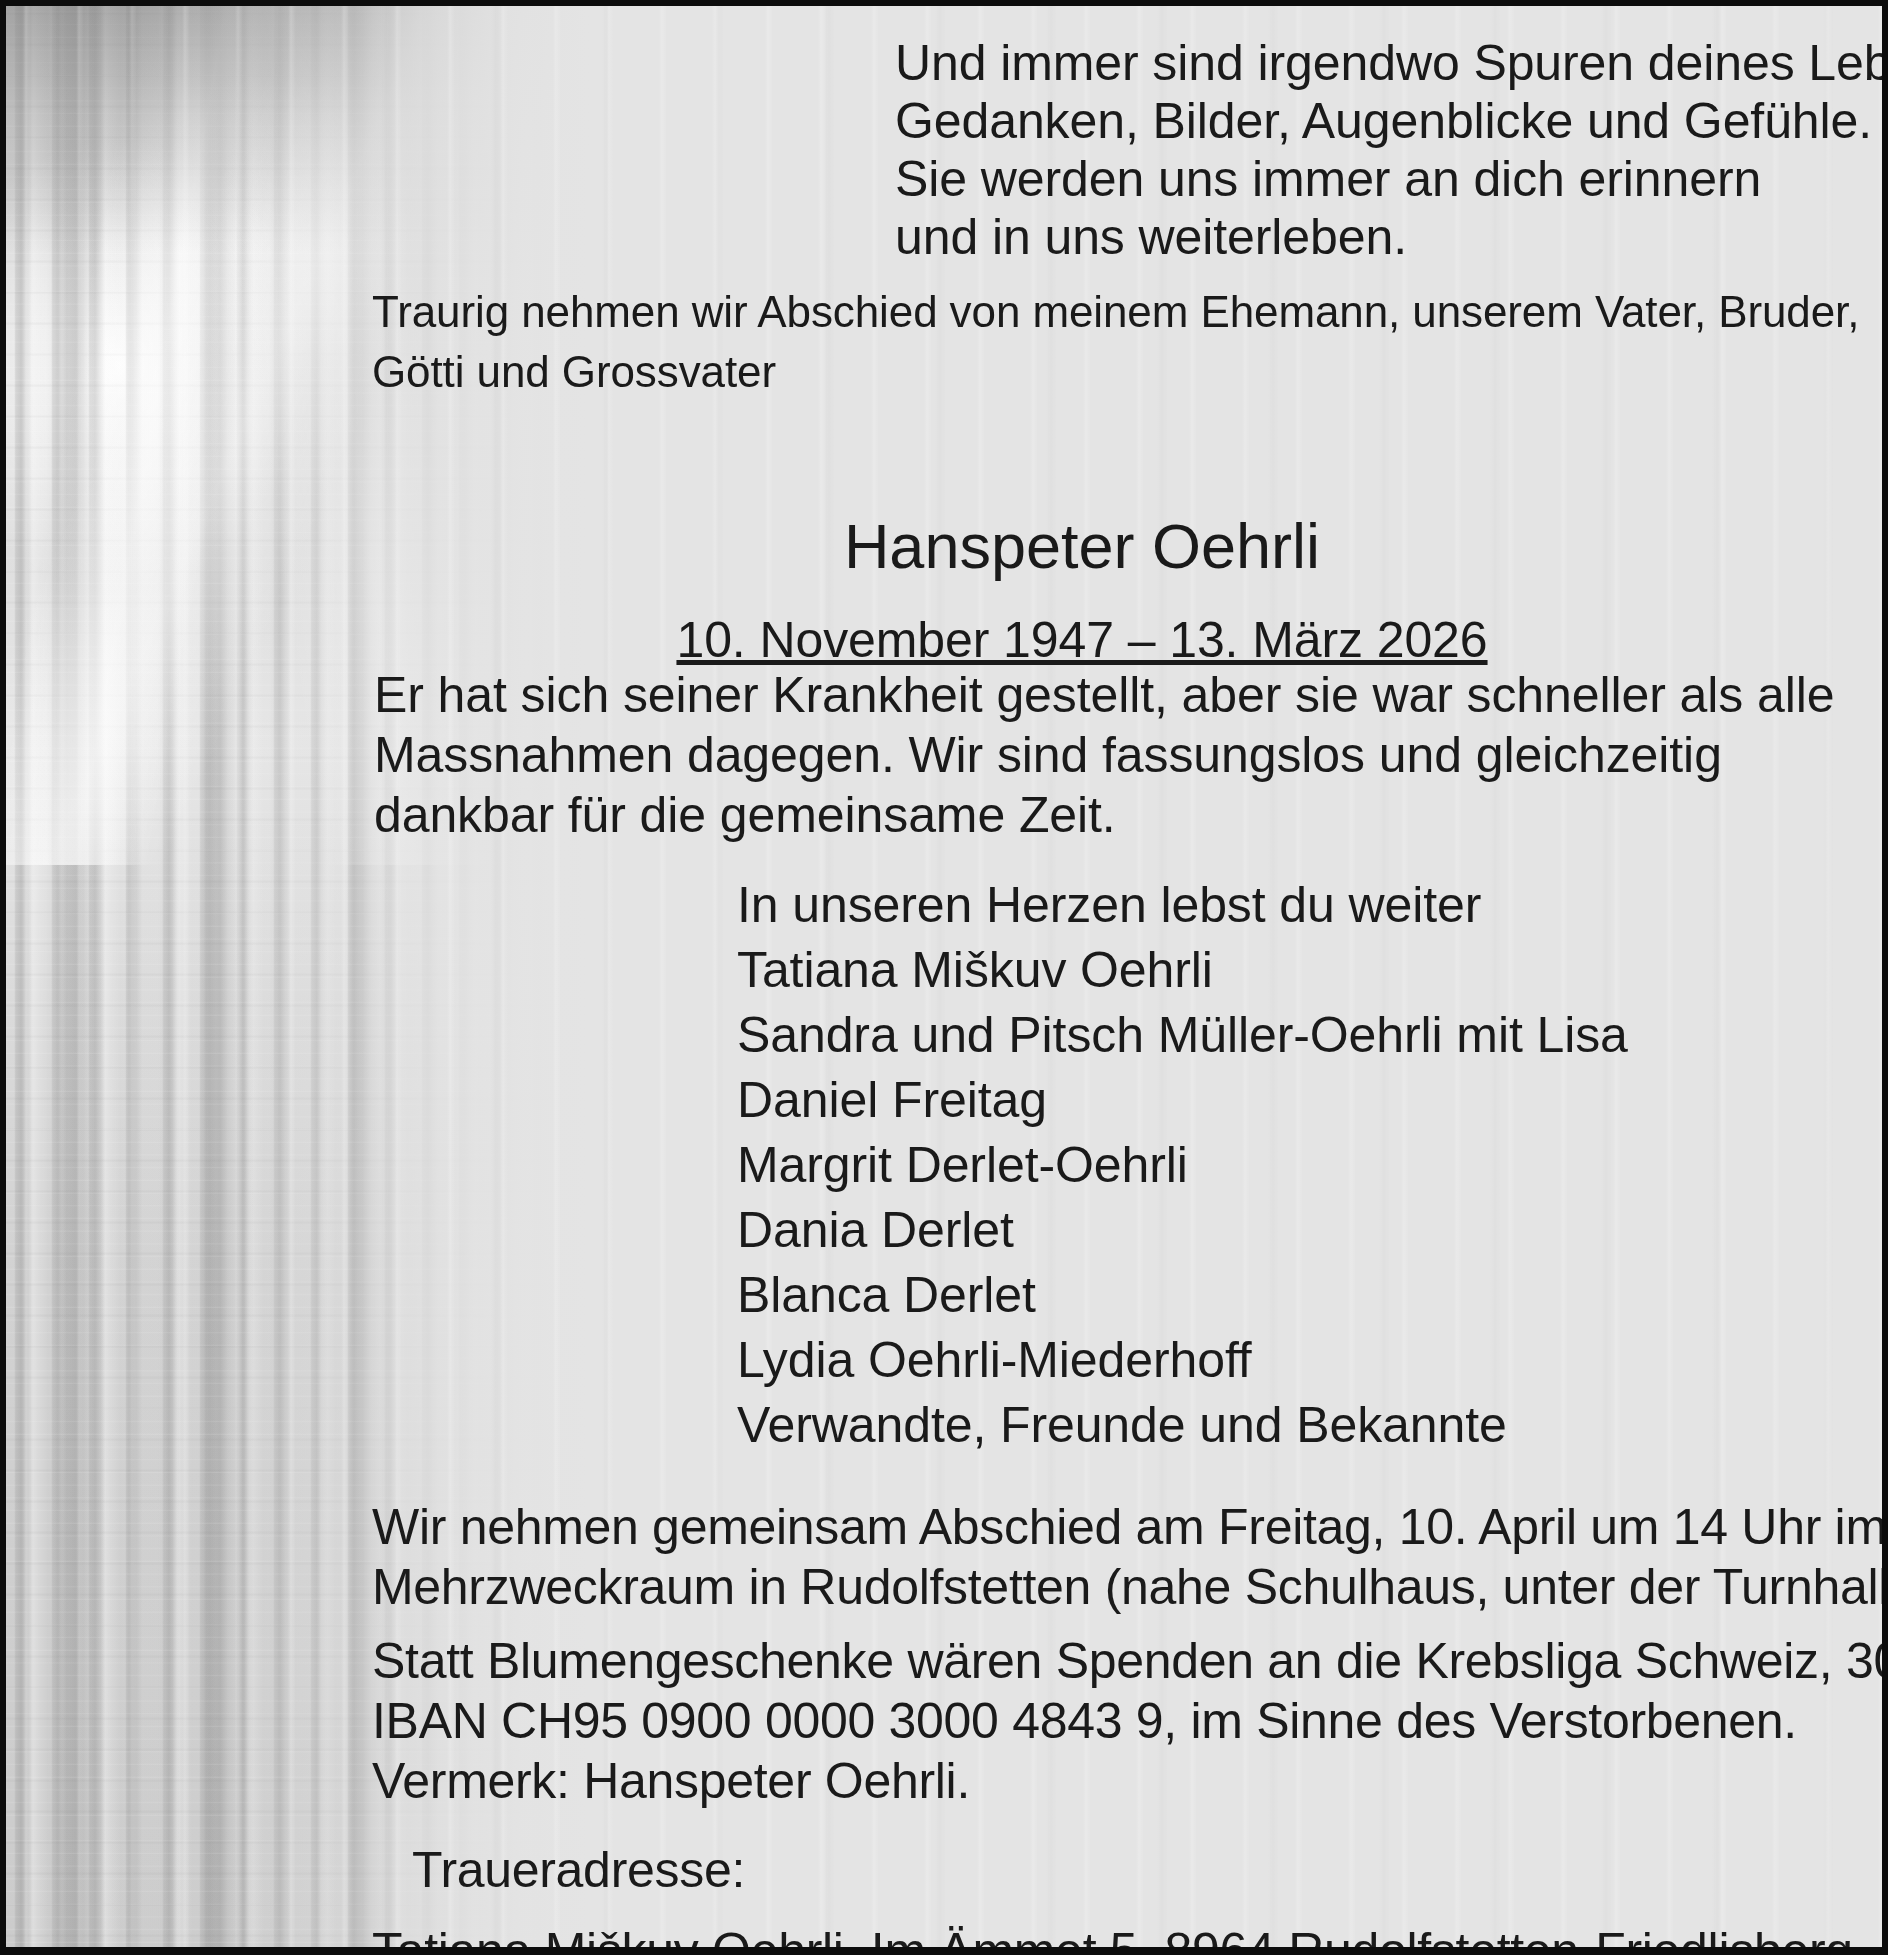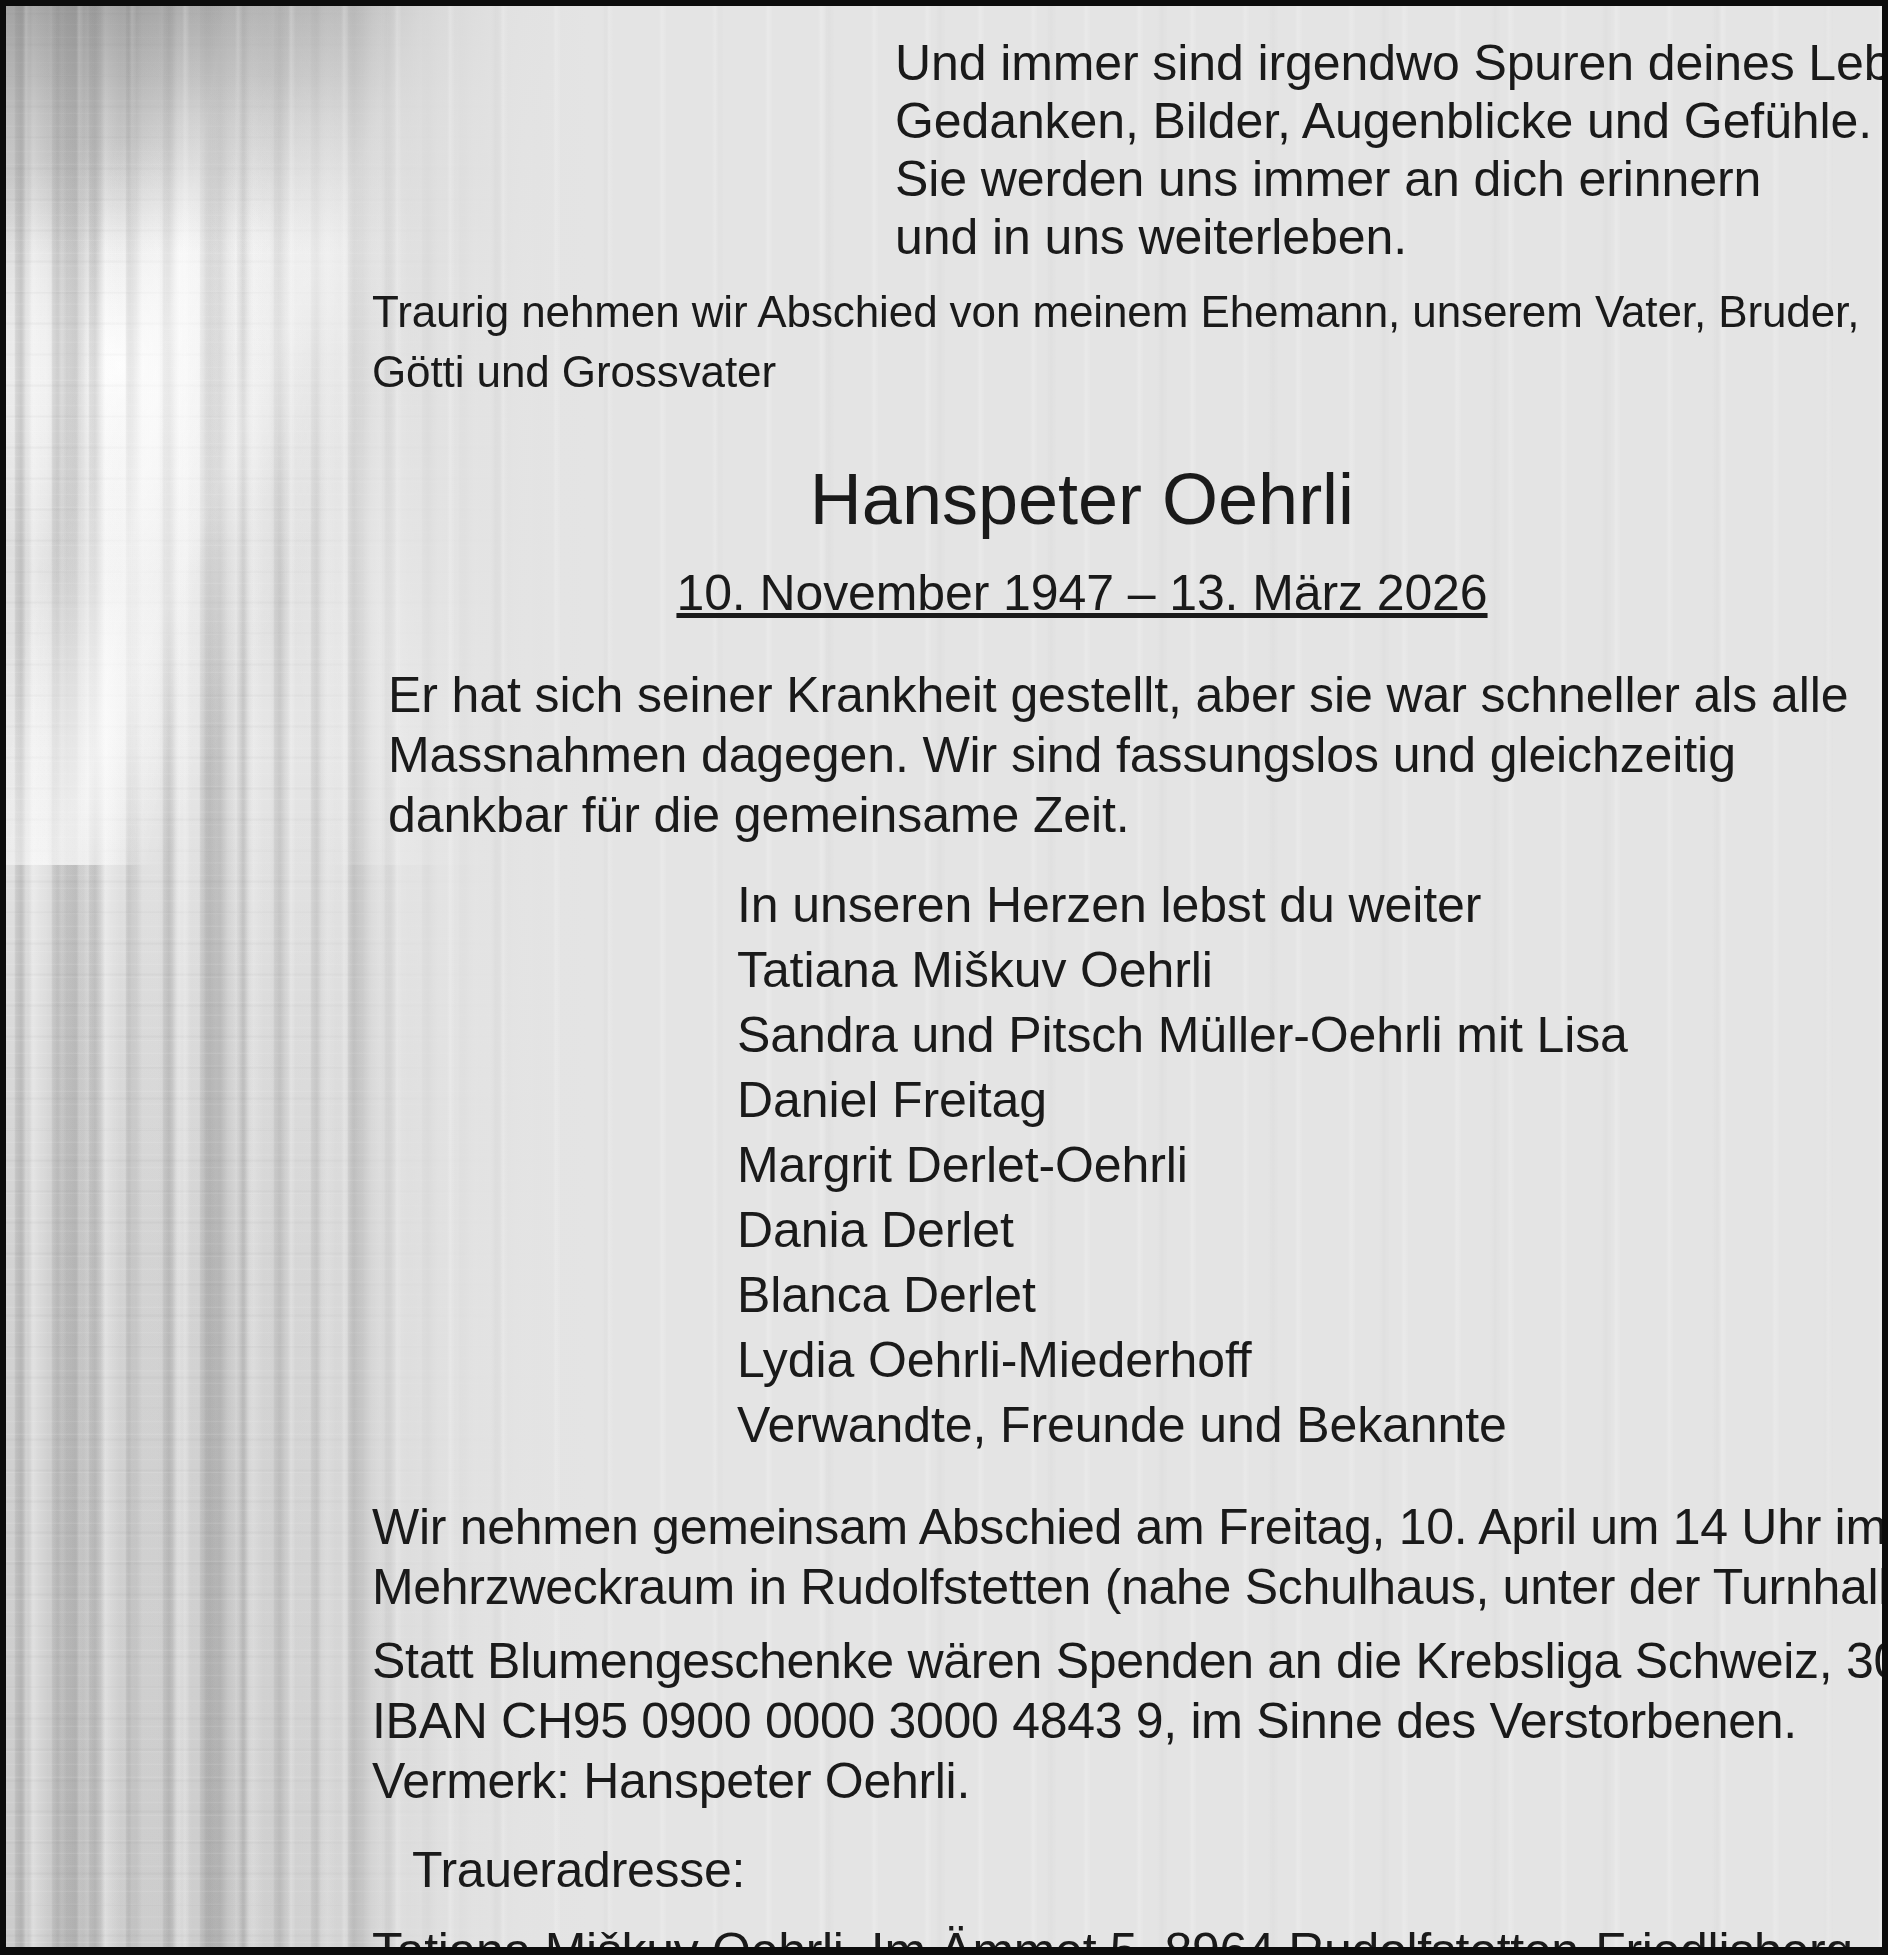--- a/index.html
+++ b/index.html
@@ -214,37 +214,38 @@
 
   .name-block {
     left: 366px;
     top: 441px;
     width: 1420px;
     text-align: center;
   }
 
   .deceased-name {
     display: block;
-    font-size: 72px;
+    font-size: 63px;
     line-height: 105px;
     font-weight: 400;
     letter-spacing: 0px;
+    margin-top: 47px;
   }
 
   .deceased-dates {
     display: block;
     margin-top: 13.4px;
     font-size: 50px;
     line-height: 57px;
     letter-spacing: -0.1px;
     text-decoration: underline;
   }
 
   .illness {
-    left: 382px;
+    left: 368px;
     top: 659px;
     width: 1494px;
     font-size: 50px;
     line-height: 60px;
     letter-spacing: -0.1px;
   }
 
   
   .survivors {
     left: 731px;

